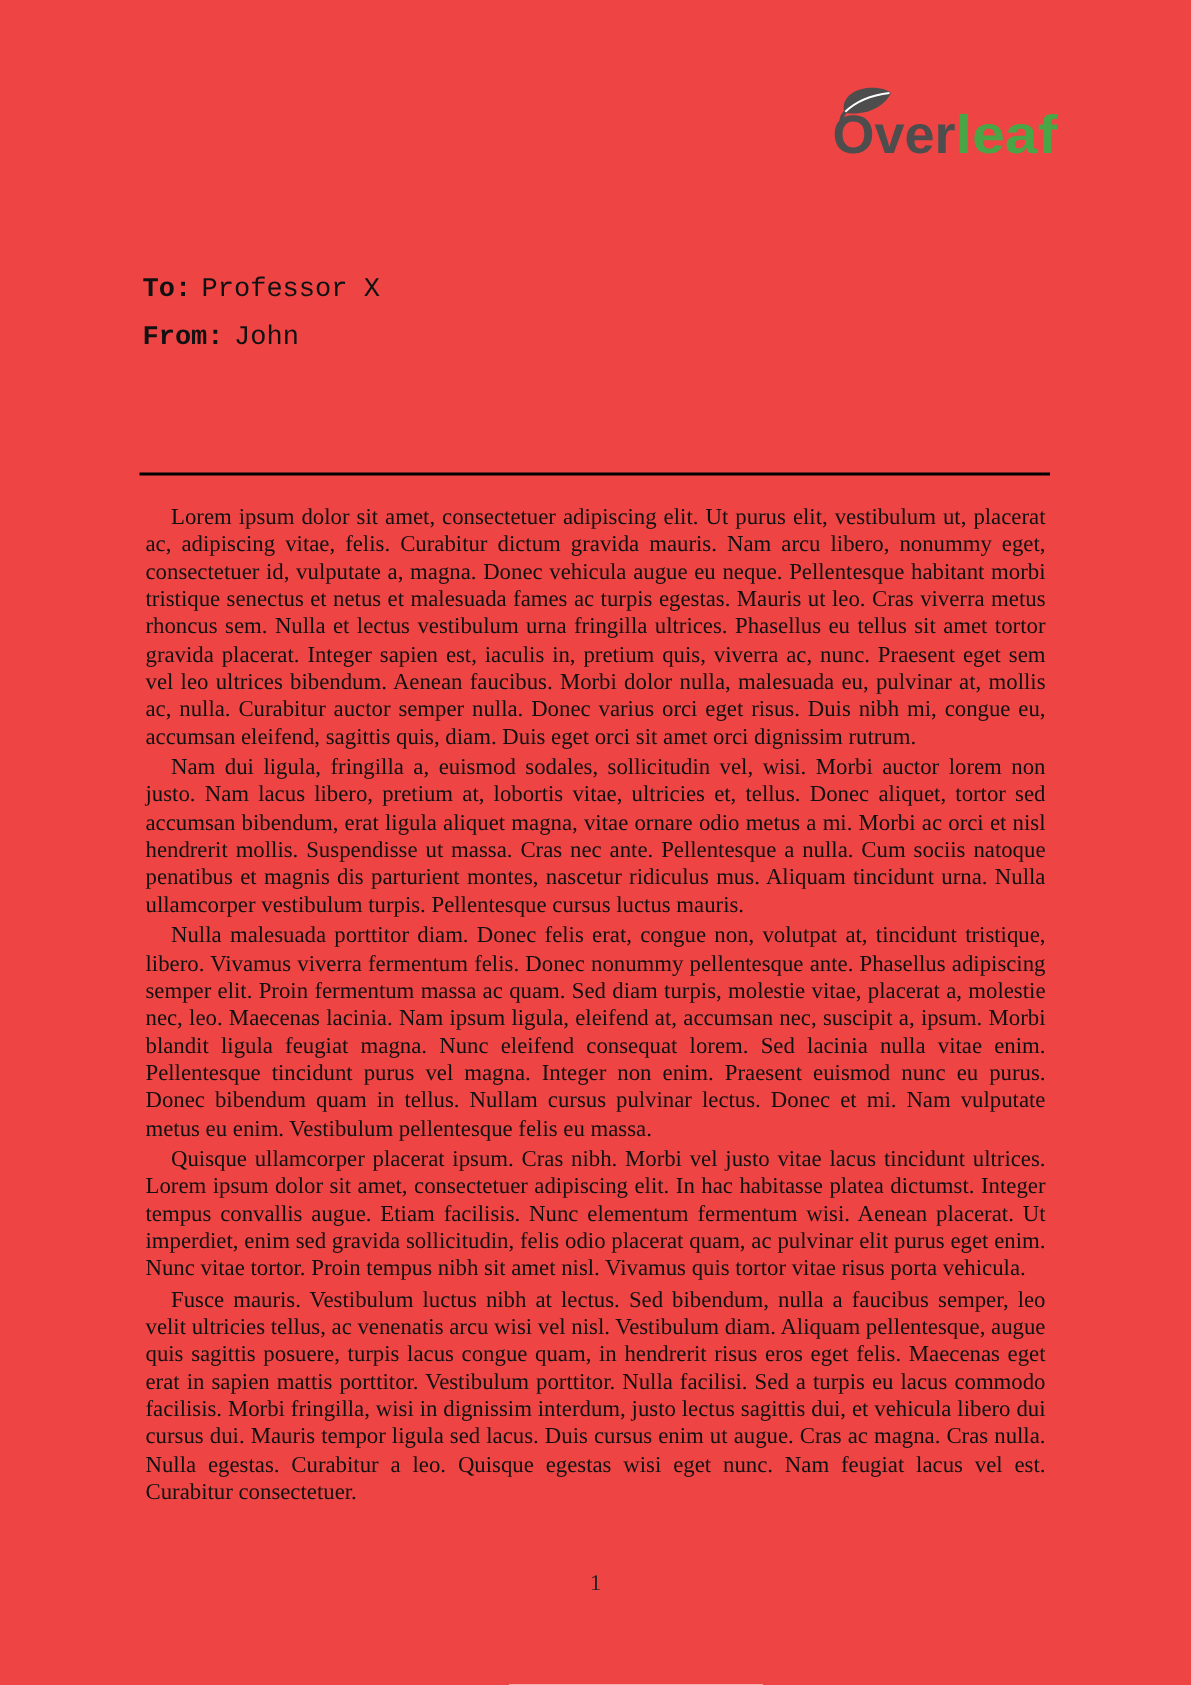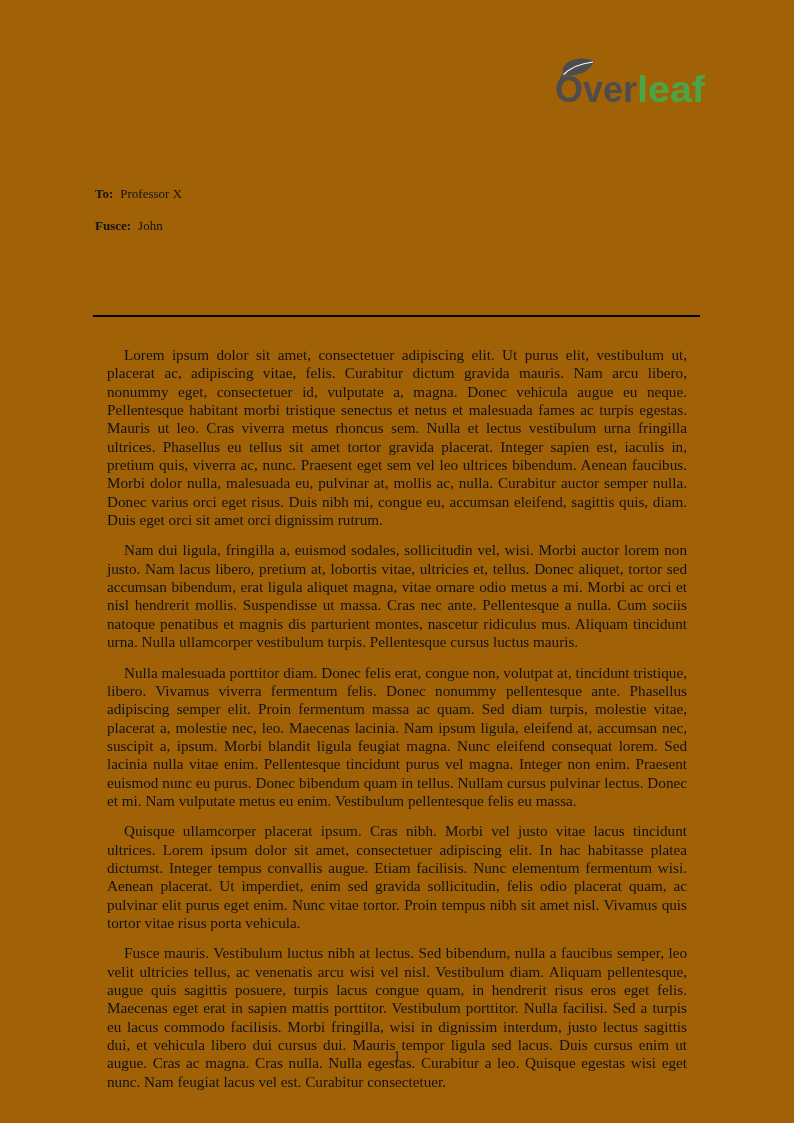--- a/index.html
+++ b/index.html
@@ -5,21 +5,21 @@
   html, body {
     margin: 0;
     padding: 0;
     background: #ffffff;
     font-family: "Liberation Serif", serif;
   }
   .page {
     position: relative;
     width: 794px;
     height: 1123px;
-    background: #a16207;
+    background: #ef4444;
     margin: 0 auto;
     overflow: hidden;
     color: #111111;
   }
   
   .logo {
     position: absolute;
     top: 58px;
     right: 89px;
     width: 150px;
@@ -29,23 +29,24 @@
   
   .memo-header {
     position: absolute;
     top: 184px;
     left: 95px;
     right: 95px;
   }
   .memo-line {
     height: 19px;
     margin-bottom: 13px;
-    font-size: 13px;
+    font-size: 18px;
     line-height: 19px;
     white-space: nowrap;
+    font-family: Liberation Mono, monospace;
   }
   .memo-label {
     font-weight: bold;
     margin-right: 7px;
   }
   .memo-value { font-weight: normal; }
   
   .rule {
     position: absolute;
     top: 315px;
@@ -61,21 +62,21 @@
     position: absolute;
     top: 334px;
     left: 95px;
     width: 604px;
     font-size: 15.2px;
     line-height: 18.35px;
     text-align: justify;
     color: #111111;
   }
   .body-text p {
-    margin: 12px;
+    margin: 2px;
     padding: 0;
     text-indent: 17px;
   }
   
   .footer {
     position: absolute;
     top: 1048px;
     left: 0;
     width: 794px;
     text-align: center;
@@ -100,21 +101,21 @@
       <text x="0" y="44" font-family="Liberation Sans, sans-serif" font-weight="bold" font-size="36" fill="#4d4d4d" textLength="82" lengthAdjust="spacingAndGlyphs">Over</text>
       <text x="82" y="44" font-family="Liberation Sans, sans-serif" font-weight="bold" font-size="36" fill="#4aa546" textLength="68" lengthAdjust="spacingAndGlyphs">leaf</text>
     </svg>
   </div>
 
   <div class="memo-header">
     <div class="memo-line">
       <span class="memo-label">To:</span><span class="memo-value">Professor X</span>
     </div>
     <div class="memo-line">
-      <span class="memo-label">Fusce:</span><span class="memo-value">John</span>
+      <span class="memo-label">From:</span><span class="memo-value">John</span>
     </div>
   </div>
 
   <div class="rule"></div>
 
   <main class="body-text">
     <p>Lorem ipsum dolor sit amet, consectetuer adipiscing elit. Ut purus elit, vestibulum ut, placerat ac, adipiscing vitae, felis. Curabitur dictum gravida mauris. Nam arcu libero, nonummy eget, consectetuer id, vulputate a, magna. Donec vehicula augue eu neque. Pellentesque habitant morbi tristique senectus et netus et malesuada fames ac turpis egestas. Mauris ut leo. Cras viverra metus rhoncus sem. Nulla et lectus vestibulum urna fringilla ultrices. Phasellus eu tellus sit amet tortor gravida placerat. Integer sapien est, iaculis in, pretium quis, viverra ac, nunc. Praesent eget sem vel leo ultrices bibendum. Aenean faucibus. Morbi dolor nulla, malesuada eu, pulvinar at, mollis ac, nulla. Curabitur auctor semper nulla. Donec varius orci eget risus. Duis nibh mi, congue eu, accumsan eleifend, sagittis quis, diam. Duis eget orci sit amet orci dignissim rutrum.</p>
     <p>Nam dui ligula, fringilla a, euismod sodales, sollicitudin vel, wisi. Morbi auctor lorem non justo. Nam lacus libero, pretium at, lobortis vitae, ultricies et, tellus. Donec aliquet, tortor sed accumsan bibendum, erat ligula aliquet magna, vitae ornare odio metus a mi. Morbi ac orci et nisl hendrerit mollis. Suspendisse ut massa. Cras nec ante. Pellentesque a nulla. Cum sociis natoque penatibus et magnis dis parturient montes, nascetur ridiculus mus. Aliquam tincidunt urna. Nulla ullamcorper vestibulum turpis. Pellentesque cursus luctus mauris.</p>
     <p>Nulla malesuada porttitor diam. Donec felis erat, congue non, volutpat at, tincidunt tristique, libero. Vivamus viverra fermentum felis. Donec nonummy pellentesque ante. Phasellus adipiscing semper elit. Proin fermentum massa ac quam. Sed diam turpis, molestie vitae, placerat a, molestie nec, leo. Maecenas lacinia. Nam ipsum ligula, eleifend at, accumsan nec, suscipit a, ipsum. Morbi blandit ligula feugiat magna. Nunc eleifend consequat lorem. Sed lacinia nulla vitae enim. Pellentesque tincidunt purus vel magna. Integer non enim. Praesent euismod nunc eu purus. Donec bibendum quam in tellus. Nullam cursus pulvinar lectus. Donec et mi. Nam vulputate metus eu enim. Vestibulum pellentesque felis eu massa.</p>
     <p>Quisque ullamcorper placerat ipsum. Cras nibh. Morbi vel justo vitae lacus tincidunt ultrices. Lorem ipsum dolor sit amet, consectetuer adipiscing elit. In hac habitasse platea dictumst. Integer tempus convallis augue. Etiam facilisis. Nunc elementum fermentum wisi. Aenean placerat. Ut imperdiet, enim sed gravida sollicitudin, felis odio placerat quam, ac pulvinar elit purus eget enim. Nunc vitae tortor. Proin tempus nibh sit amet nisl. Vivamus quis tortor vitae risus porta vehicula.</p>

